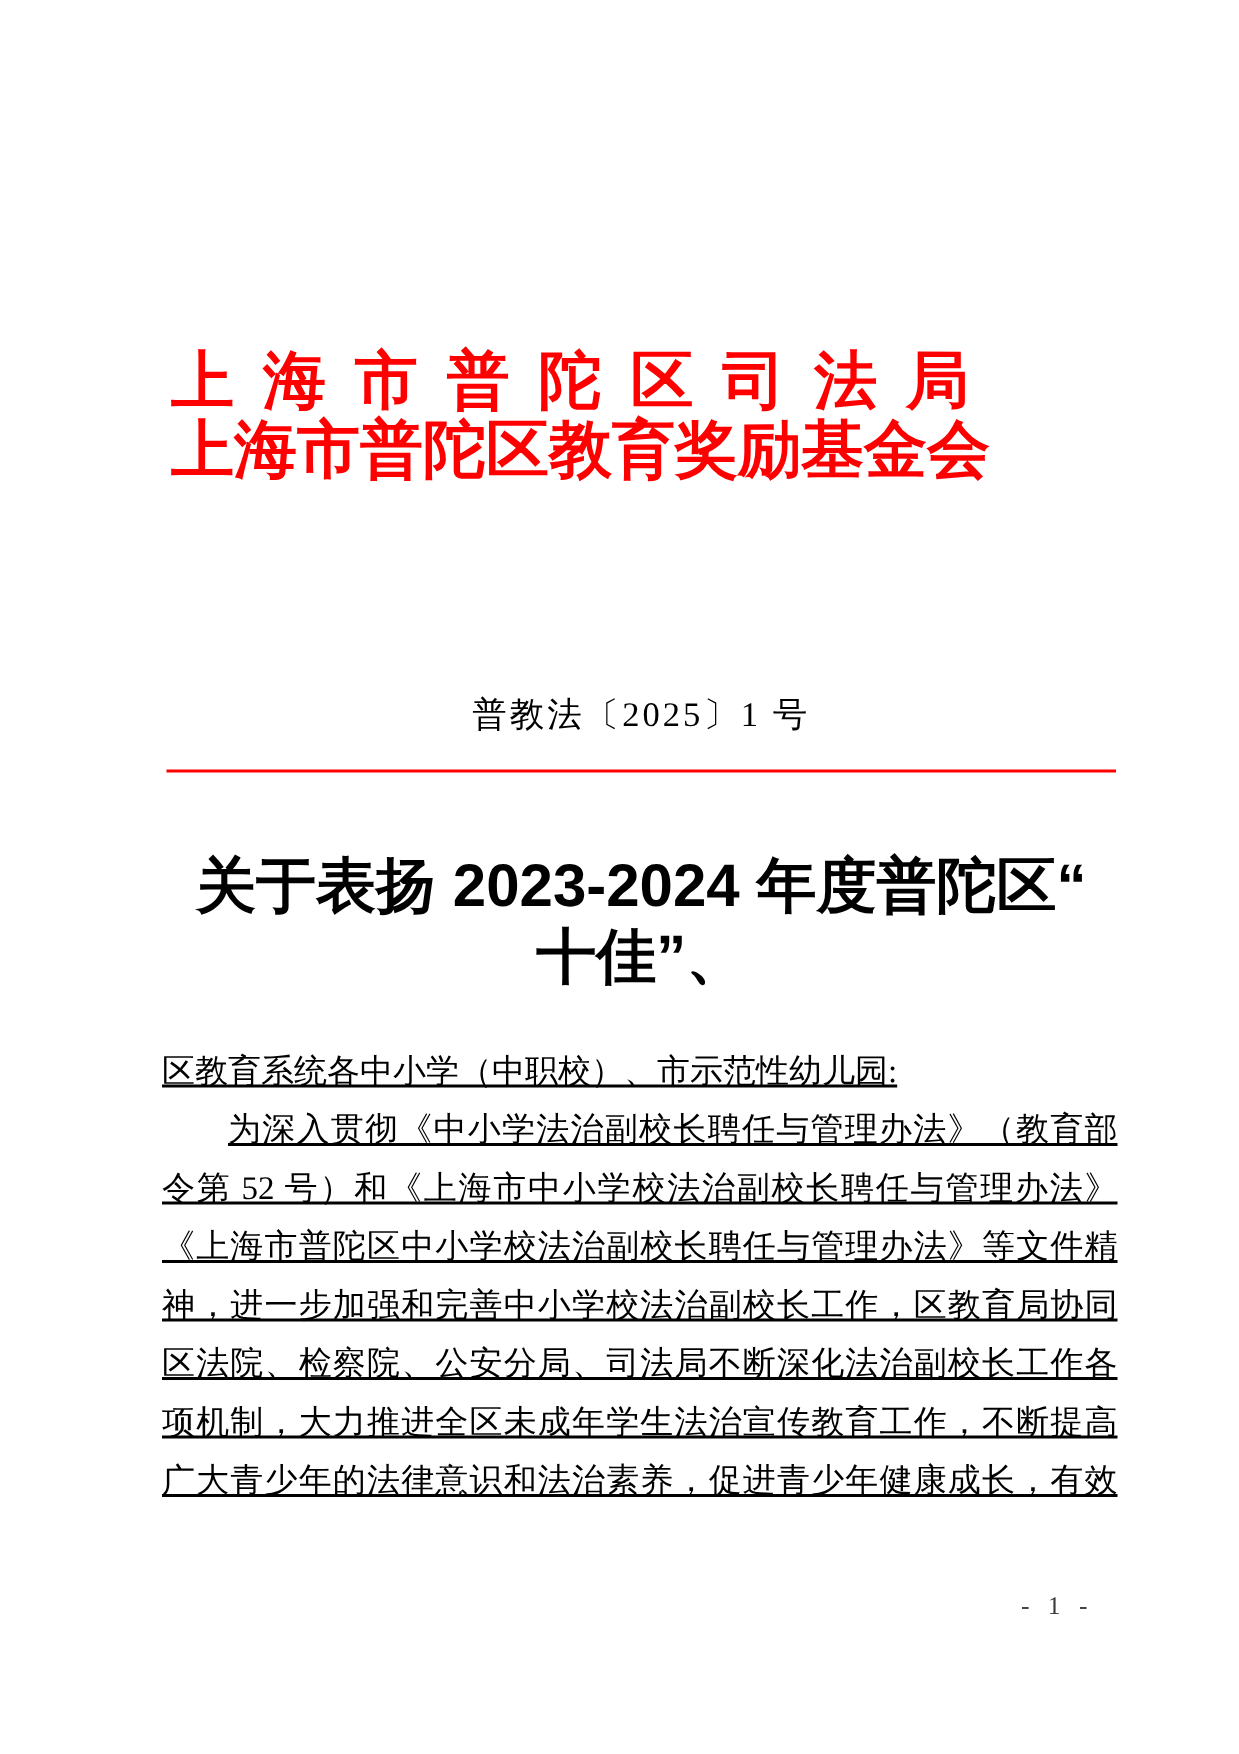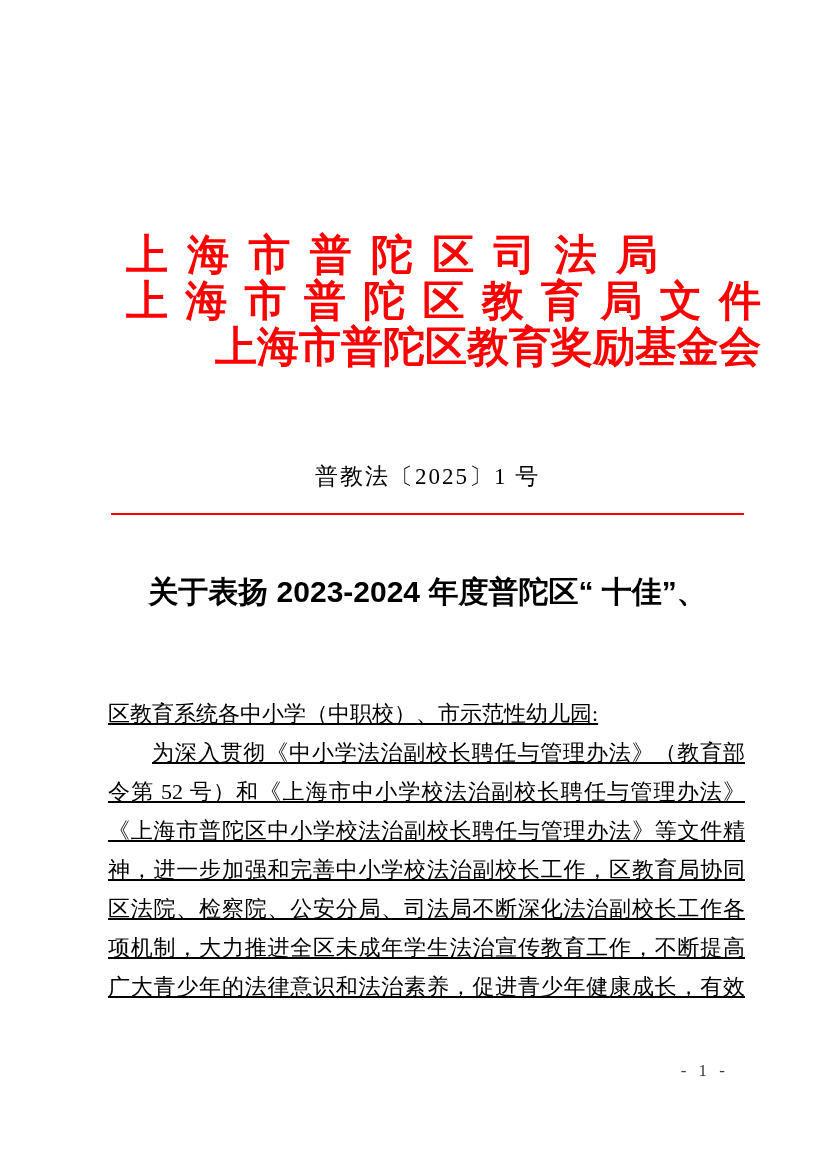--- a/index.html
+++ b/index.html
@@ -13,21 +13,21 @@
     height: 1169px;
     background: #ffffff;
     overflow: hidden;
     font-family: "Liberation Serif", "DejaVu Serif", serif;
     color: #000000;
   }
 
   
   .letterhead {
     position: absolute;
-    left: 126px;
+    left: 114px;
     top: 232px;
   }
   .letterhead-line {
     color: #ff0000;
     font-family: "Liberation Serif", "DejaVu Serif", serif;
     font-weight: bold;
     font-size: 42px;
     line-height: 46px;
     white-space: nowrap;
     text-align: justify;
@@ -61,21 +61,21 @@
 
   
   .doc-title {
     position: absolute;
     left: 110px;
     top: 568px;
     width: 635px;
     text-align: center;
     font-family: "Liberation Sans", "DejaVu Sans", sans-serif;
     font-weight: 700;
-    font-size: 30px;
+    font-size: 40px;
     line-height: 47px;
   }
 
   
   .doc-body {
     position: absolute;
     left: 108px;
     top: 694px;
     width: 637px;
     font-size: 22px;
@@ -104,21 +104,20 @@
     letter-spacing: 4px;
   }
 </style>
 </head>
 <body>
 
 <div class="page">
 
   <div class="letterhead">
     <div class="letterhead-line l1">上海市普陀区司法局</div>
-    <div class="letterhead-line l2">上海市普陀区教育局文件</div>
     <div class="letterhead-line l3">上海市普陀区教育奖励基金会</div>
   </div>
 
   <div class="doc-number">普教法〔2025〕1 号</div>
 
   <div class="red-divider"></div>
 
   <div class="doc-title">
     <div class="title-line">关于表扬 2023-2024 年度普陀区“ 十佳”、</div>
   </div>

